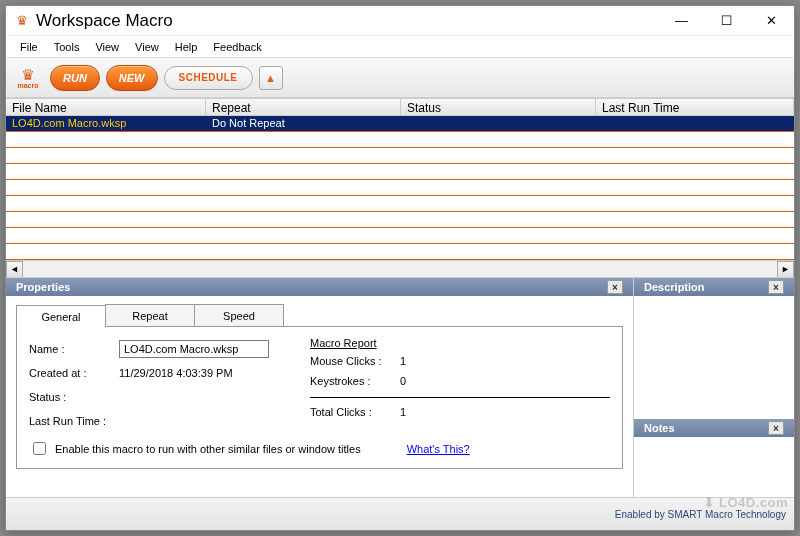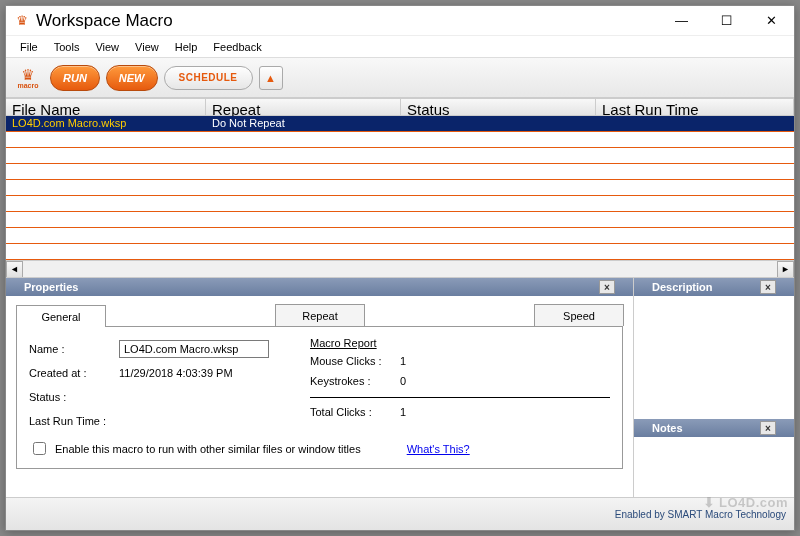--- a/index.html
+++ b/index.html
@@ -13,40 +13,40 @@
 .menubar { height: 22px; display: flex; align-items: center; padding: 0 6px; font-size: 11px; border-bottom: 1px solid #ddd; }
 .menubar span { padding: 3px 8px; cursor: pointer; }
 .toolbar { height: 40px; background: linear-gradient(#f8f8f8,#e8e8e8); border-bottom: 1px solid #ccc; display: flex; align-items: center; padding: 0 6px; gap: 6px; }
 .logo { width: 32px; height: 32px; display: flex; flex-direction: column; align-items: center; justify-content: center; cursor: pointer; }
 .logo-crown { font-size: 15px; color: #d95310; line-height: 1; }
 .logo-text { font-size: 7px; font-weight: bold; color: #d95310; }
 .orange-btn { height: 26px; padding: 0 12px; background: linear-gradient(#ff9a3c,#e65a0e); border: 1px solid #b84a0c; border-radius: 13px; color: #fff; font-weight: bold; font-size: 11px; cursor: pointer; box-shadow: inset 0 1px 0 rgba(255,255,255,0.4); font-style: italic; }
 .schedule-btn { height: 24px; padding: 0 14px; background: linear-gradient(#fefefe,#e6e6e6); border: 1px solid #aaa; border-radius: 12px; color: #e65a0e; font-weight: bold; font-size: 10px; cursor: pointer; letter-spacing: 0.5px; }
 .up-btn { width: 24px; height: 24px; background: linear-gradient(#fefefe,#e6e6e6); border: 1px solid #aaa; border-radius: 3px; display: flex; align-items: center; justify-content: center; color: #e65a0e; cursor: pointer; font-size: 11px; }
 .grid-container { flex: 0 0 auto; display: flex; flex-direction: column; }
-.grid-header { display: flex; background: linear-gradient(#f8f8f8,#e4e4e4); border-top: 1px solid #ccc; border-bottom: 1px solid #ccc; font-size: 15px; height: 18px; }
+.grid-header { display: flex; background: linear-gradient(#f8f8f8,#e4e4e4); border-top: 1px solid #ccc; border-bottom: 1px solid #ccc; font-size: 12px; height: 18px; }
 .grid-header div { padding: 2px 6px; border-right: 1px solid #ccc; }
 .col-fn { width: 200px; } .col-rp { width: 195px; } .col-st { width: 195px; } .col-lr { flex: 1; }
 .grid-body { height: 144px; overflow: hidden; }
 .grid-row { display: flex; height: 16px; font-size: 11px; border-bottom: 1px solid #e65a0e; }
 .grid-row div { padding: 1px 6px; overflow: hidden; white-space: nowrap; }
 .grid-row.selected { background: #0a246a; color: #ffcc00; }
 .grid-row.selected .col-fn { color: #ffcc00; }
 .grid-row.selected .col-rp { color: #fff; }
 .hscroll { height: 17px; background: #f0f0f0; border-top: 1px solid #ccc; display: flex; align-items: center; }
 .hscroll-btn { width: 17px; height: 17px; background: linear-gradient(#f8f8f8,#e0e0e0); border: 1px solid #aaa; display: flex; align-items: center; justify-content: center; font-size: 9px; cursor: pointer; }
 .hscroll-track { flex: 1; height: 17px; position: relative; }
 .lower { flex: 1; display: flex; border-top: 1px solid #ccc; min-height: 0; }
 .panel { display: flex; flex-direction: column; }
 .panel-left { flex: 0 0 628px; border-right: 1px solid #ccc; }
 .panel-right { flex: 1; display: flex; flex-direction: column; }
-.panel-header { height: 18px; background: linear-gradient(#8a9bb8,#6a7ea0); color: #fff; font-size: 11px; font-weight: bold; padding: 2px 18px; display: flex; align-items: center; justify-content: space-between; }
+.panel-header { height: 18px; background: linear-gradient(#8a9bb8,#6a7ea0); color: #fff; font-size: 11px; font-weight: bold; padding: 2px 10px; display: flex; align-items: center; justify-content: space-between; }
 .panel-close { width: 16px; height: 14px; background: #e8e8e8; color: #333; border: 1px solid #999; display: flex; align-items: center; justify-content: center; font-size: 10px; cursor: pointer; }
 .props-body { flex: 1; padding: 8px 10px 4px 10px; background: #fff; position: relative; }
-.tabs { display: flex; position: relative; z-index: 2; justify-content: space-between; }
+.tabs { display: flex; position: relative; z-index: 2; }
 .tab { width: 90px; height: 22px; border: 1px solid #999; border-bottom: none; display: flex; align-items: center; justify-content: center; font-size: 11px; background: #f4f4f4; cursor: pointer; margin-right: -1px; }
 .tab.active { background: #fff; position: relative; top: 1px; }
 .tab-content { border: 1px solid #999; padding: 10px 12px; font-size: 11px; background: #fff; position: relative; top: 0; }
 .form-row { display: flex; align-items: center; height: 24px; }
 .form-label { width: 90px; }
 .form-value input { font-size: 11px; padding: 2px 4px; border: 1px solid #7a7a7a; width: 150px; }
 .two-col { display: flex; }
 .left-col { flex: 0 0 280px; }
 .right-col { flex: 1; border-left: 1px solid transparent; }
 .report-title { text-decoration: underline; margin-bottom: 6px; }

